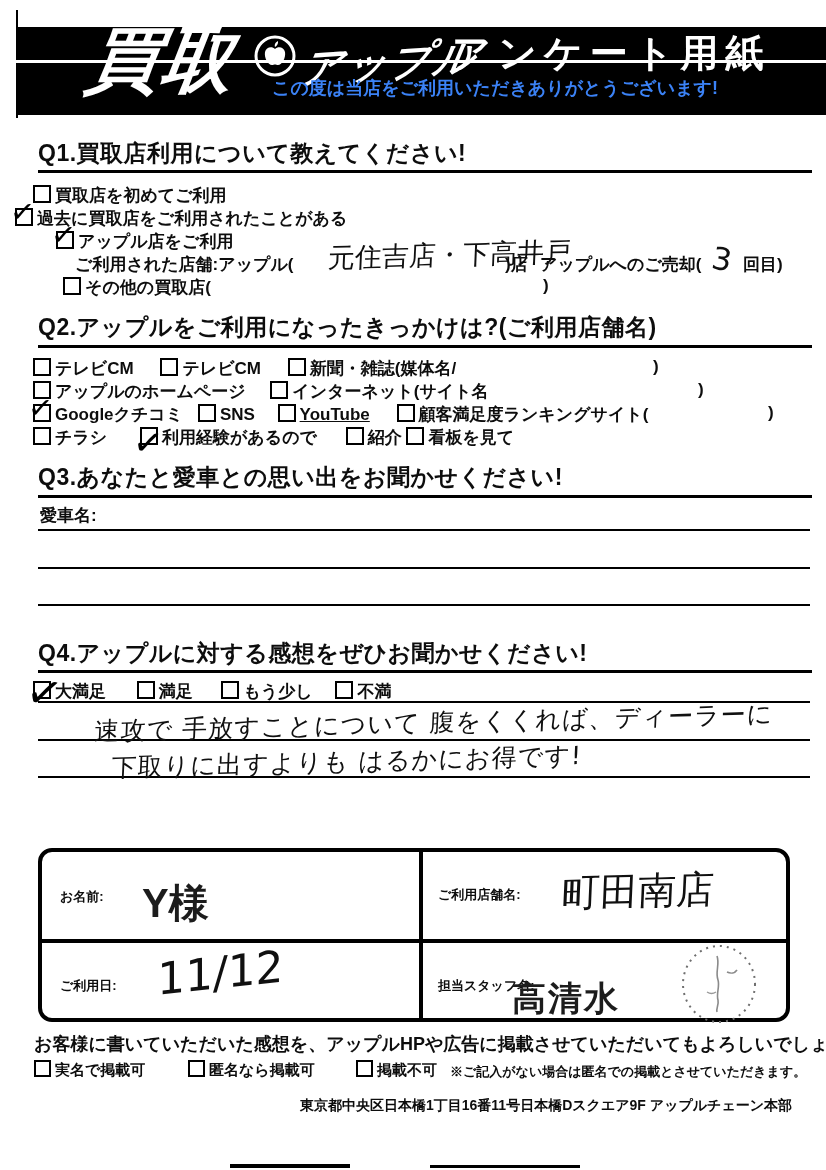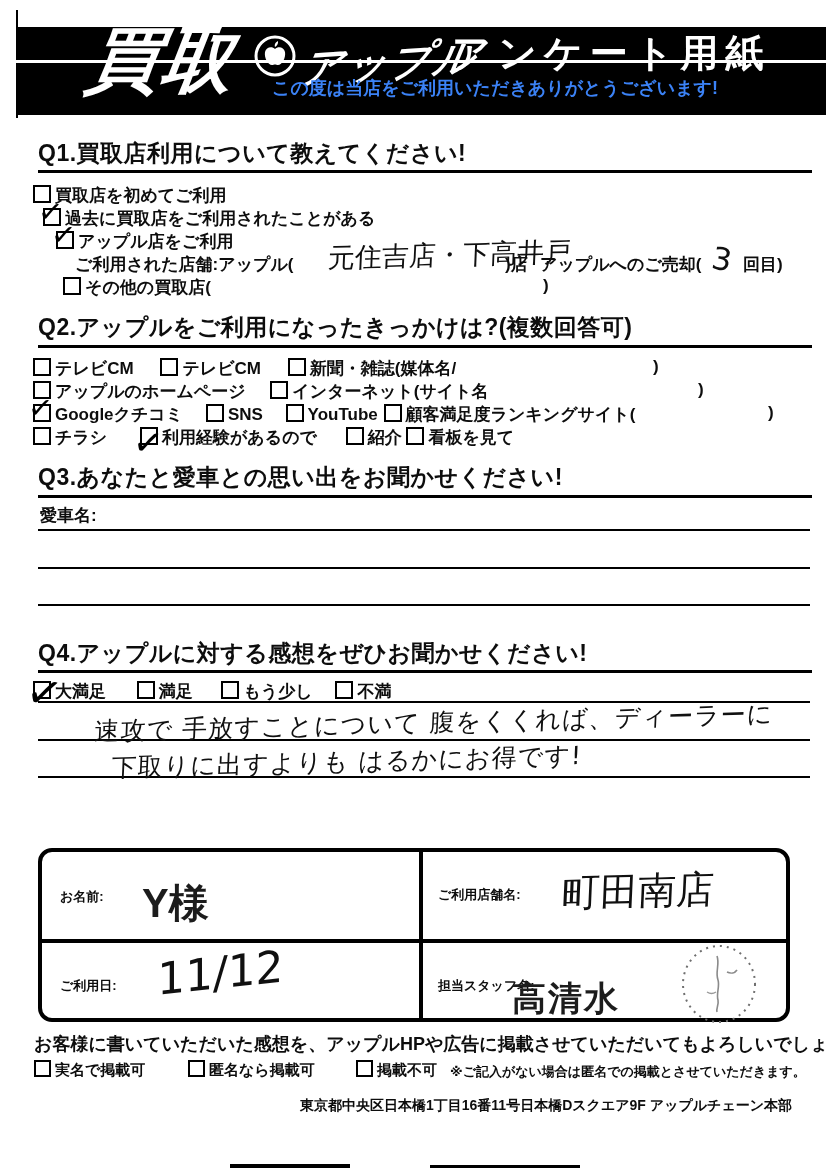--- a/index.html
+++ b/index.html
@@ -53,21 +53,21 @@
     left:38px;top:848px;width:752px;height:174px;border:4px solid #000;
     border-radius:14px;box-sizing:border-box;
   }
   .vdiv{left:377px;top:0;width:4px;height:166px;background:#000;}
   .hdiv{left:0;top:87px;width:744px;height:4px;background:#000;}
   .cell-label{font-size:13px;font-weight:bold;white-space:nowrap;}
   .typed-value{font-weight:bold;color:#1c1c1c;white-space:nowrap;}
   
   .foot-q{font-size:18px;font-weight:bold;white-space:nowrap;}
   .foot-opt{font-size:15px;font-weight:bold;white-space:nowrap;}
-  .foot-note{font-size:13px;font-weight:bold;white-space:nowrap;}
+  .foot-note{font-size:13px;font-weight:bold;white-space:nowrap;font-family:Liberation Mono, monospace;}
   .address{font-size:14px;font-weight:bold;white-space:nowrap;}
   .artifact{background:#000;}
 </style>
 </head>
 <body>
 
 <div class="page">
 
   <div class="abs edge-line"></div>
   <header class="abs band">
@@ -88,21 +88,21 @@
   <section>
     <div class="abs h-q" style="left:38px;top:138px;">Q1.買取店利用について教えてください!</div>
     <div class="abs rule" style="left:38px;top:170px;width:774px;"></div>
 
     <div class="abs row" style="left:33px;top:184px;">
       <span class="opt">
         <span class="box"></span><span>買取店を初めてご利用</span>
       </span>
     </div>
 
-    <div class="abs row" style="left:43px;top:207px;">
+    <div class="abs row" style="left:15px;top:207px;">
       <span class="opt">
         <span class="box checked"><span class="mark"></span></span><span>過去に買取店をご利用されたことがある</span>
       </span>
     </div>
 
     <div class="abs row" style="left:56px;top:230px;">
       <span class="opt">
         <span class="box checked"><span class="mark"></span></span><span>アップル店をご利用</span>
       </span>
     </div>
@@ -118,21 +118,21 @@
 
     <div class="abs row" style="left:48px;top:276px;width:764px;padding-left:15px;">
       <span class="opt">
         <span class="box"></span><span>その他の買取店(</span>
       </span>
       <span class="abs paren" style="left:495px;">)</span>
     </div>
   </section>
 
   <section>
-    <div class="abs h-q" style="left:38px;top:312px;">Q2.アップルをご利用になったきっかけは?(複数回答可)</div>
+    <div class="abs h-q" style="left:38px;top:312px;">Q2.アップルをご利用になったきっかけは?(ご利用店舗名)</div>
     <div class="abs rule" style="left:38px;top:345px;width:774px;"></div>
 
     <div class="abs row" style="left:33px;top:357px;width:779px;">
       <span class="opt" style="margin-right:22px;">
         <span class="box"></span><span>テレビCM</span>
       </span>
       <span class="opt" style="margin-right:22px;">
         <span class="box"></span><span>テレビCM</span>
       </span>
       <span class="opt">
@@ -145,27 +145,27 @@
       <span class="opt" style="margin-right:20px;">
         <span class="box"></span><span>アップルのホームページ</span>
       </span>
       <span class="opt">
         <span class="box"></span><span>インターネット(サイト名</span>
       </span>
       <span class="abs paren" style="left:665px;">)</span>
     </div>
 
     <div class="abs row" style="left:33px;top:403px;width:779px;">
-      <span class="opt" style="margin-right:18px;">
+      <span class="opt" style="margin-right:10px;">
         <span class="box checked"><span class="mark"></span></span><span>Googleクチコミ</span>
       </span>
       <span class="opt" style="margin-right:18px;">
         <span class="box"></span><span>SNS</span>
       </span>
-      <span class="opt" style="margin-right:1px;">
+      <span class="opt" style="margin-right:22px;text-decoration:underline;">
         <span class="box"></span><span>YouTube</span>
       </span>
       <span class="opt">
         <span class="box"></span><span>顧客満足度ランキングサイト(</span>
       </span>
       <span class="abs paren" style="left:735px;">)</span>
     </div>
 
     <div class="abs row" style="left:33px;top:426px;width:779px;">
       <span class="opt" style="margin-right:28px;">

